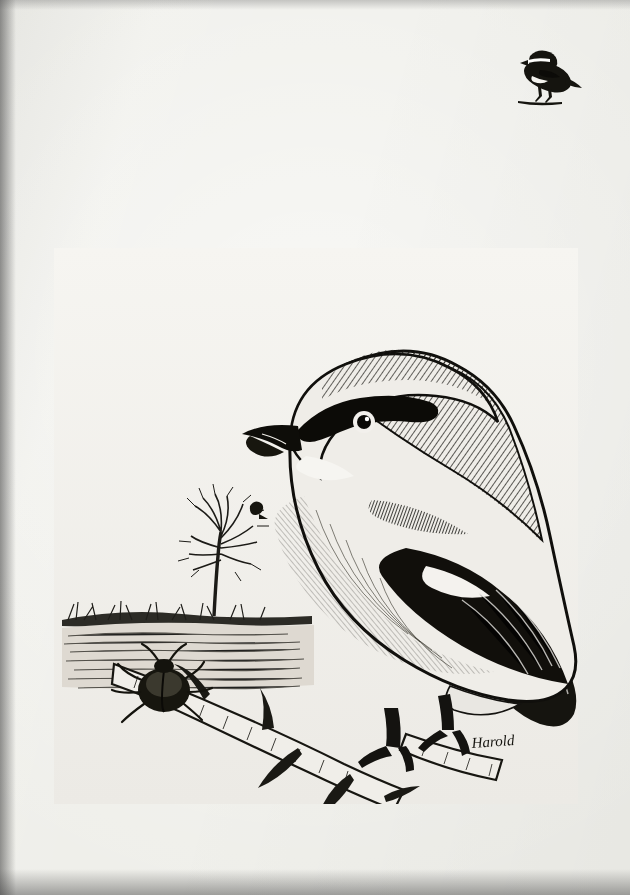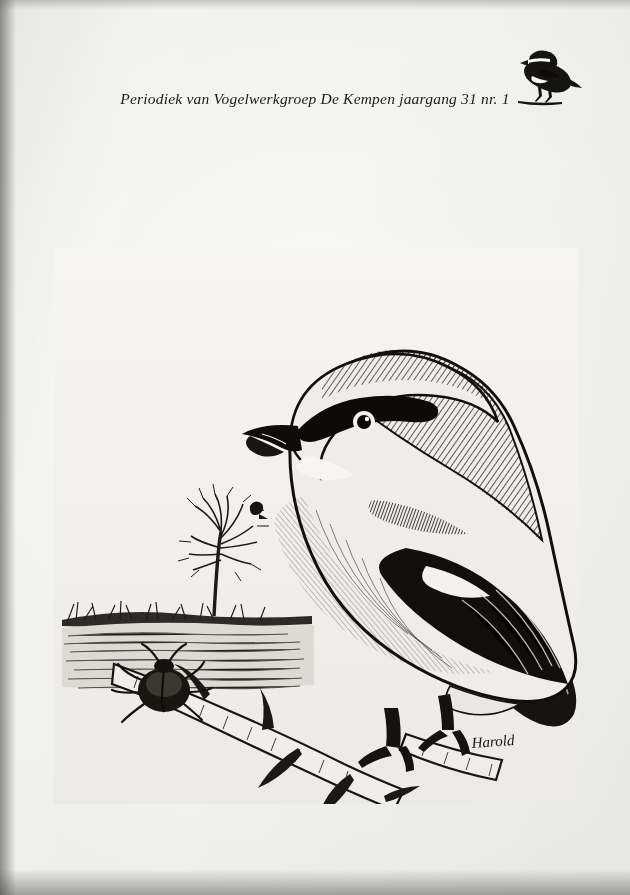--- a/index.html
+++ b/index.html
@@ -120,21 +120,20 @@
         <path d="M42 43 l1 8 l-4 5 l1 1 l6 -6 l-1 -8 z"></path>
 
         <path d="M12 55 q20 3 44 1 l0 2 q-24 3 -44 -1 z"></path>
 
         <path d="M22 14 l-8 3 l8 3 z"></path>
       </g>
     </svg>
   </div>
 
   <div class="masthead">
-    <p class="subtitle">Periodiek van Vogelwerkgroep De Kempen jaargang 31  nr. 1</p>
   </div>
 
   <div class="illustration">
     <svg viewBox="0 0 524 556" width="524" height="556" aria-hidden="true">
       <defs>
         <pattern id="hatch" width="5" height="5" patternUnits="userSpaceOnUse" patternTransform="rotate(35)">
           <line x1="0" y1="0" x2="0" y2="5" stroke="#1b1a16" stroke-width="1.5"></line>
         </pattern>
         <pattern id="hatchFine" width="4" height="4" patternUnits="userSpaceOnUse" patternTransform="rotate(-40)">
           <line x1="0" y1="0" x2="0" y2="4" stroke="#22211c" stroke-width="0.9"></line>

